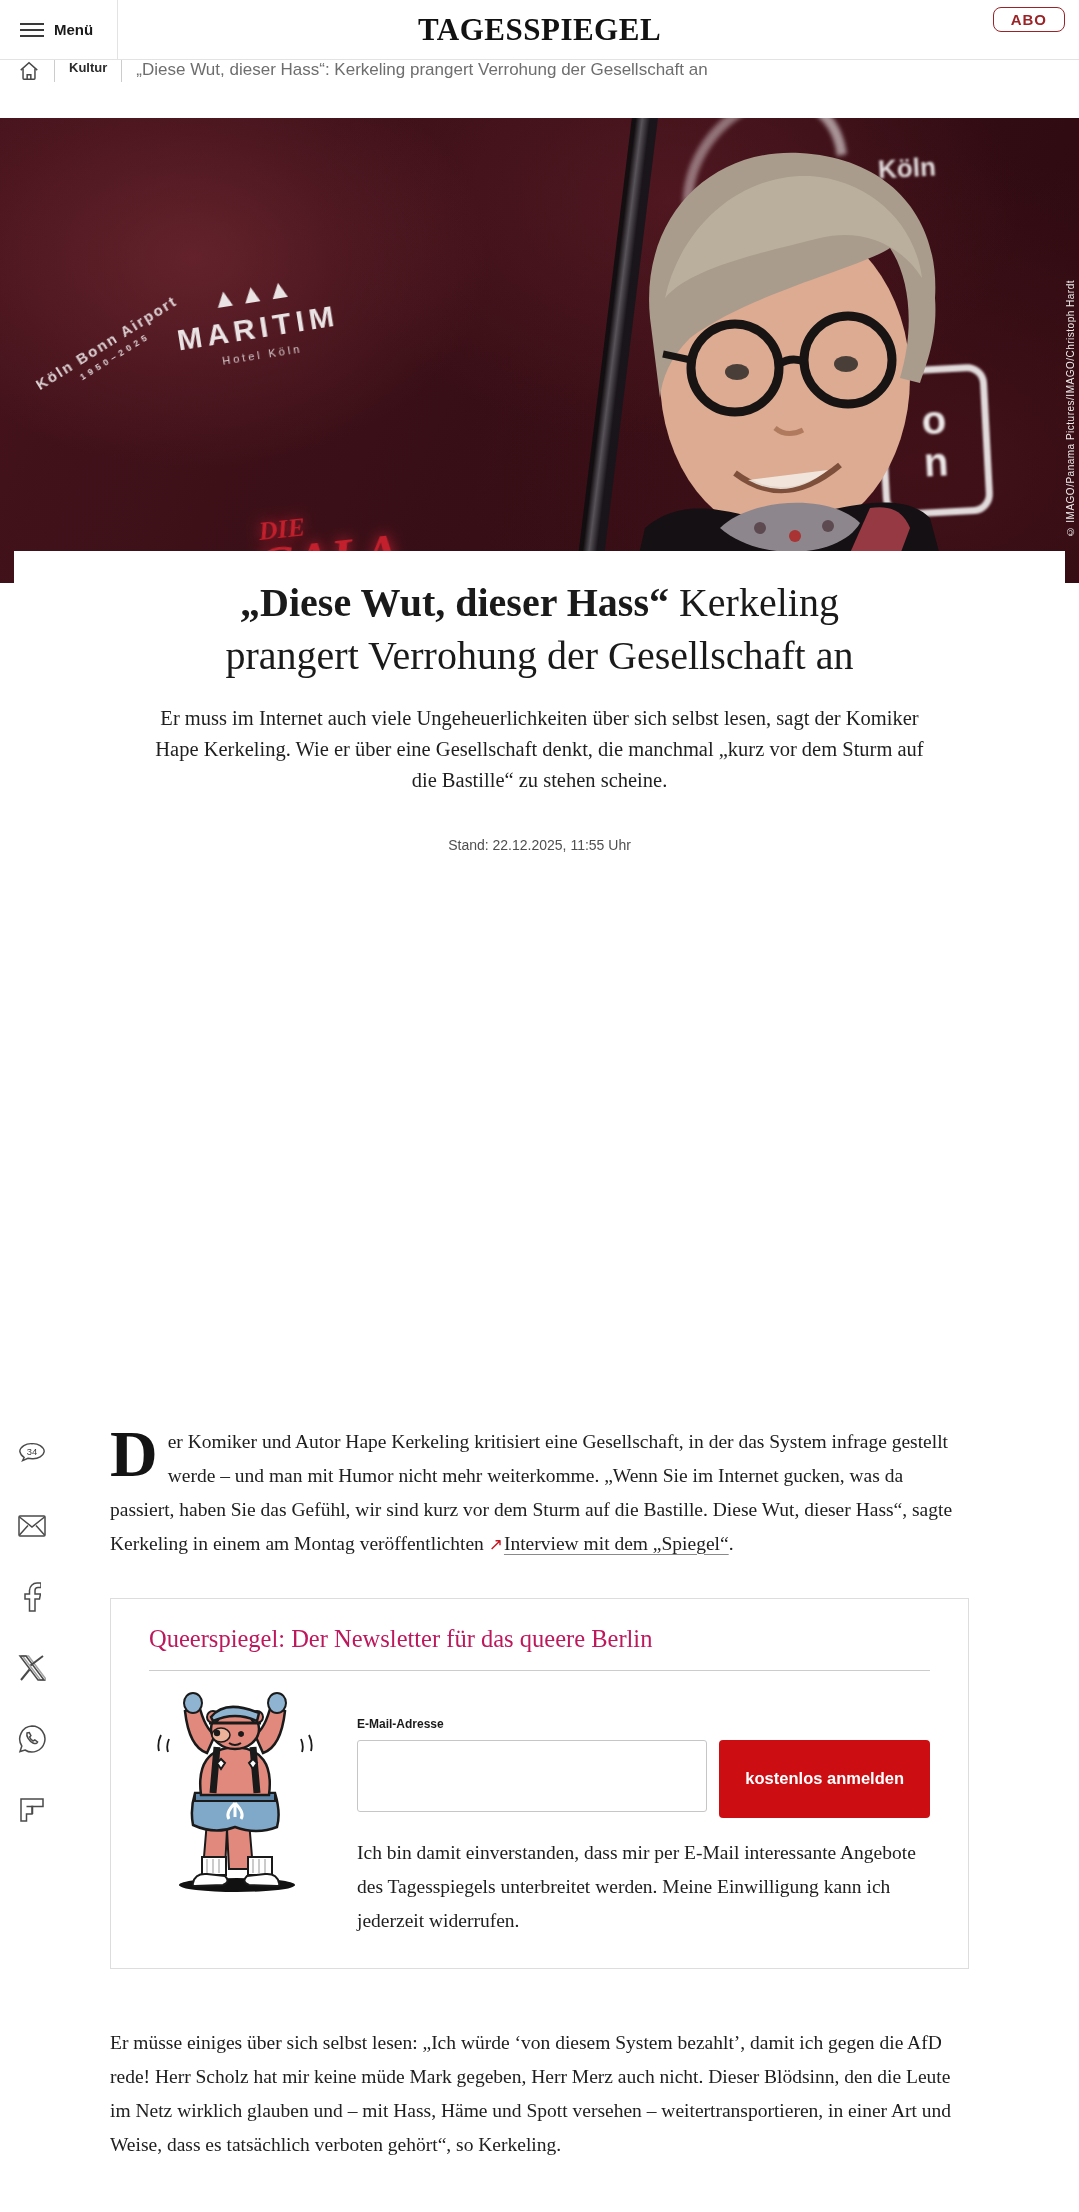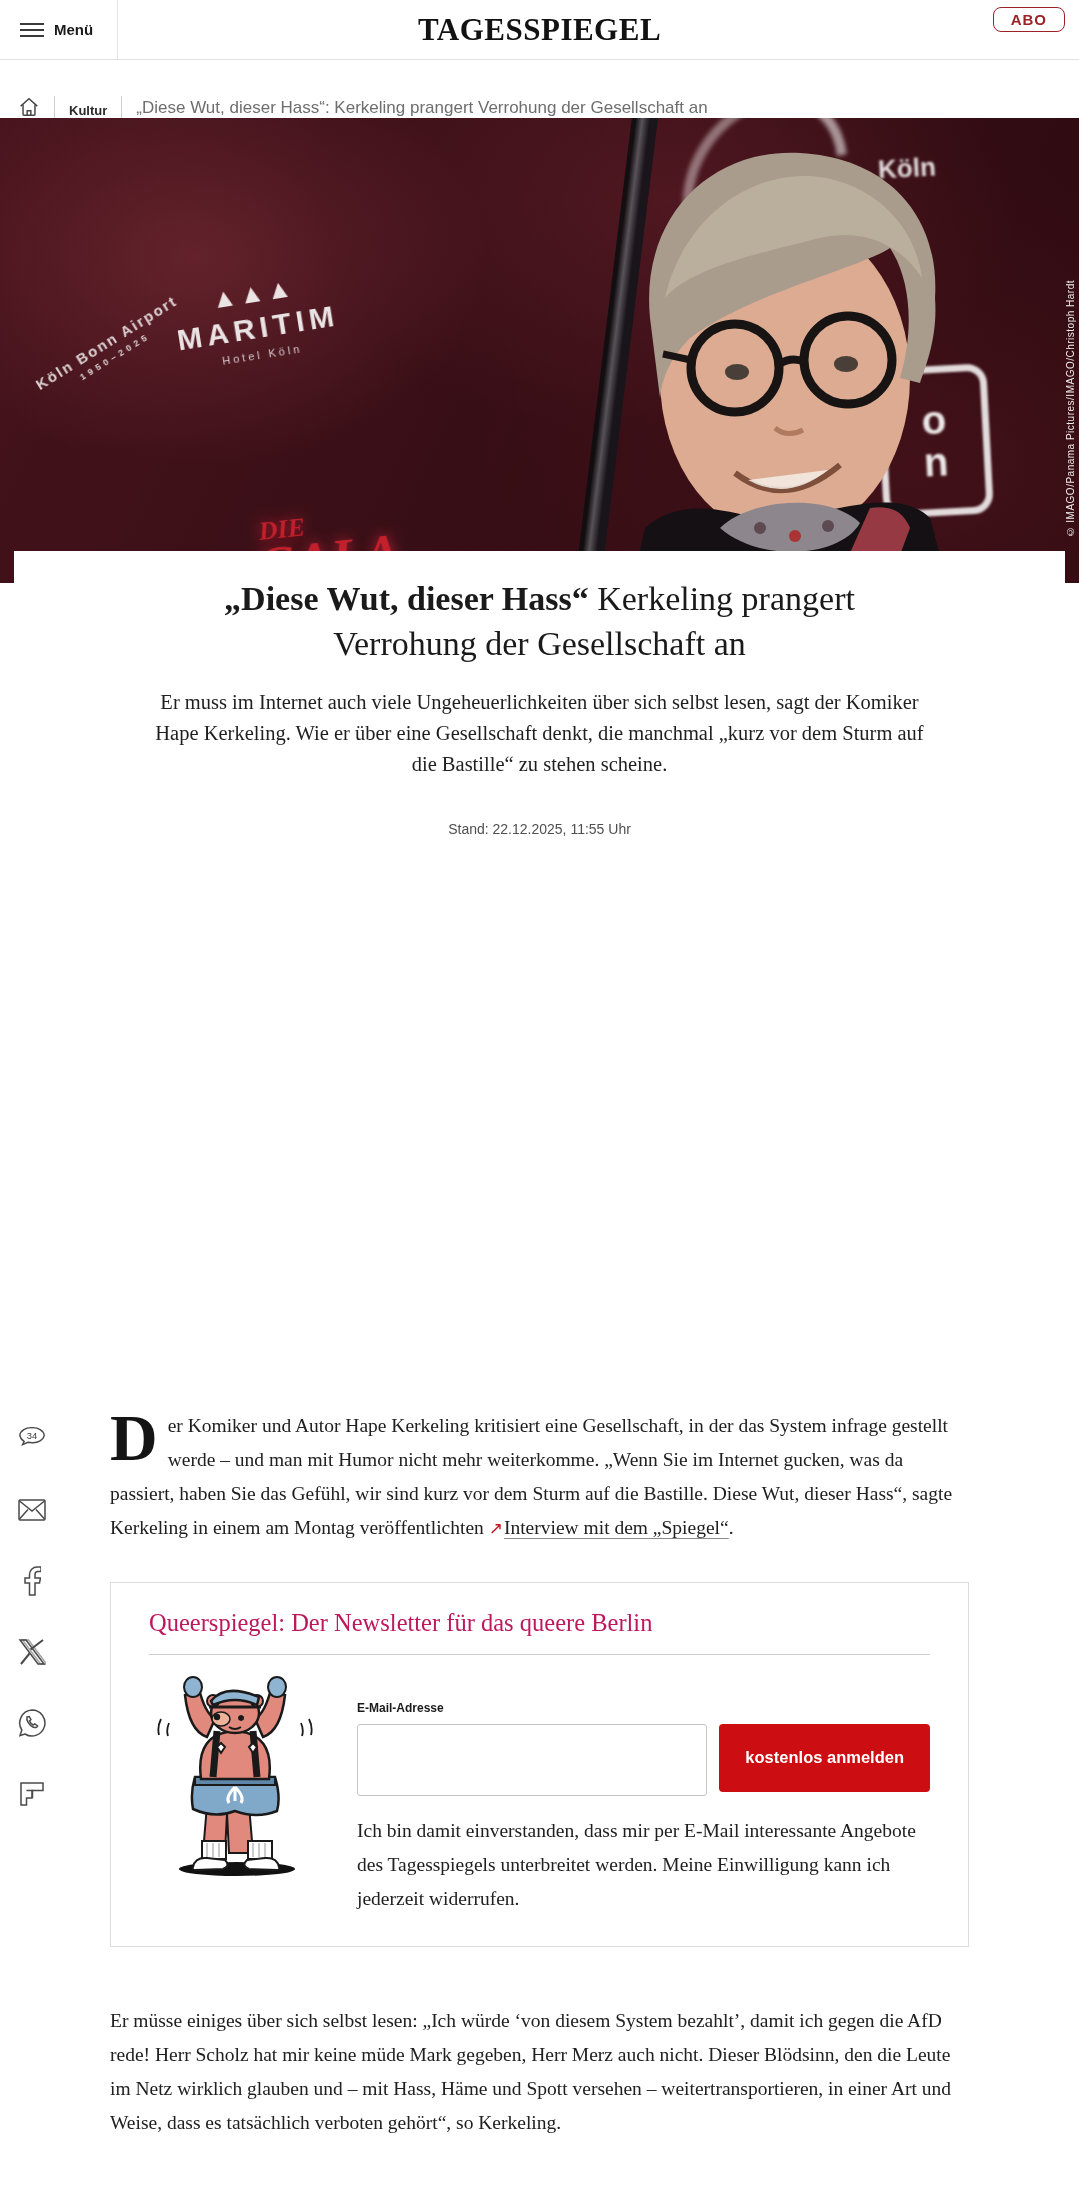--- a/index.html
+++ b/index.html
@@ -15,21 +15,21 @@
   .hamburger { width:24px; display:flex; flex-direction:column; gap:4px; }
   .hamburger span { display:block; height:2px; background:#3a3a3a; }
   .menu-label { font-weight:bold; font-size:15px; color:#1a1a1a; }
   .logo { position:absolute; left:50%; top:50%; transform:translate(-50%,-50%);
     font-family:"Liberation Serif", serif; font-size:31px; font-weight:bold; letter-spacing:.5px; color:#121212; }
   .abo-btn { position:absolute; right:14px; top:7px; border:1.5px solid #9b2226; color:#9b2226;
     background:#fff; border-radius:8px; font-weight:bold; font-size:15px; padding:3px 17px; cursor:pointer;
     font-family:"Liberation Sans", sans-serif; letter-spacing:1px; }
 
   
-  .breadcrumb { height:58px; display:flex; align-items:flex-end; gap:14px; padding-left:18px; background:#fff; }
+  .breadcrumb { height:58px; display:flex; align-items:flex-start; gap:14px; padding-left:18px; background:#fff; }
   .crumb-sep { width:1px; height:22px; background:#ccc; }
   .crumb-section { font-size:13px; font-weight:bold; color:#2b2b2b; }
   .crumb-article { font-size:17px; color:#6e6e6e; }
   .home-icon svg { display:block; }
 
   
   .hero { position:relative; height:465px; overflow:hidden; background:#3a0f17;
     background-image:
       radial-gradient(420px 300px at 18% 30%, rgba(128,48,58,.55), rgba(0,0,0,0) 70%),
       radial-gradient(500px 340px at 62% 18%, rgba(96,30,40,.6), rgba(0,0,0,0) 70%),
@@ -54,21 +54,21 @@
     transform:rotate(35deg); filter:blur(2px); }
   .mo-sign { position:absolute; left:880px; top:248px; width:110px; height:150px; border:7px solid rgba(255,255,255,.85);
     border-radius:20px; transform:rotate(-3deg); filter:blur(.8px); color:rgba(255,255,255,.9);
     font-weight:bold; font-size:40px; display:flex; flex-direction:column; align-items:center; justify-content:center; line-height:1.05; }
   .portrait { position:absolute; left:570px; top:10px; }
   .hero-credit { position:absolute; right:3px; bottom:46px; writing-mode:vertical-rl; transform:rotate(180deg);
     font-size:10px; color:rgba(255,255,255,.92); letter-spacing:.5px; }
 
   
   .head-card { position:relative; z-index:2; background:#fff; margin:-32px 14px 0 14px; padding-top:26px; }
-  h1.title { font-family:"Liberation Serif", serif; font-size:34px; line-height:1.32; text-align:center;
+  h1.title { font-family:"Liberation Serif", serif; font-size:40px; line-height:1.32; text-align:center;
     max-width:700px; margin:0 auto; font-weight:normal; color:#1a1a1a; }
   h1.title .tb { font-weight:bold; }
   .teaser { font-family:"Liberation Serif", serif; font-size:20.5px; line-height:1.53; text-align:center;
     max-width:790px; margin:20px auto 0; color:#1f1f1f; }
   .stand { text-align:center; font-size:14px; color:#4f4f4f; margin-top:40px; }
 
   
   .ad-slot { height:572px; background:#fff; }
 
   
@@ -90,21 +90,21 @@
   .nl-hr { border:none; border-top:1px solid #ccc; margin:17px 0 20px 0; }
   .nl-body { display:flex; gap:36px; }
   .nl-bear { width:172px; flex:0 0 172px; }
   .nl-right { flex:1; padding-top:4px; }
   .nl-desc { font-family:"Liberation Serif", serif; font-size:19px; line-height:1.55; color:#202020; }
   .nl-label { font-weight:bold; font-size:12px; margin-top:22px; color:#1a1a1a; }
   .nl-form { display:flex; gap:12px; margin-top:9px; }
   .nl-input { flex:1; height:72px; max-height:72px; border:1px solid #c6c6c6; border-radius:3px; font-size:16px; padding:0 12px;
     font-family:"Liberation Sans", sans-serif; height:72px; }
   .nl-submit { background:#cc0e13; color:#fff; border:none; border-radius:4px; font-weight:bold; font-size:16.5px;
-    padding:0 26px; cursor:pointer; font-family:"Liberation Sans", sans-serif; height:68px; }
+    padding:0 26px; cursor:pointer; font-family:"Liberation Sans", sans-serif; height:78px; }
   .nl-disclaimer { margin-top:18px; font-size:13px; line-height:1.55; color:#9a9a9a; max-width:560px; }
 
   .p2 { margin-top:57px; }
 </style>
 </head>
 <body>
 
 <header class="topbar">
   <div class="menu-group">
     <span class="hamburger">

